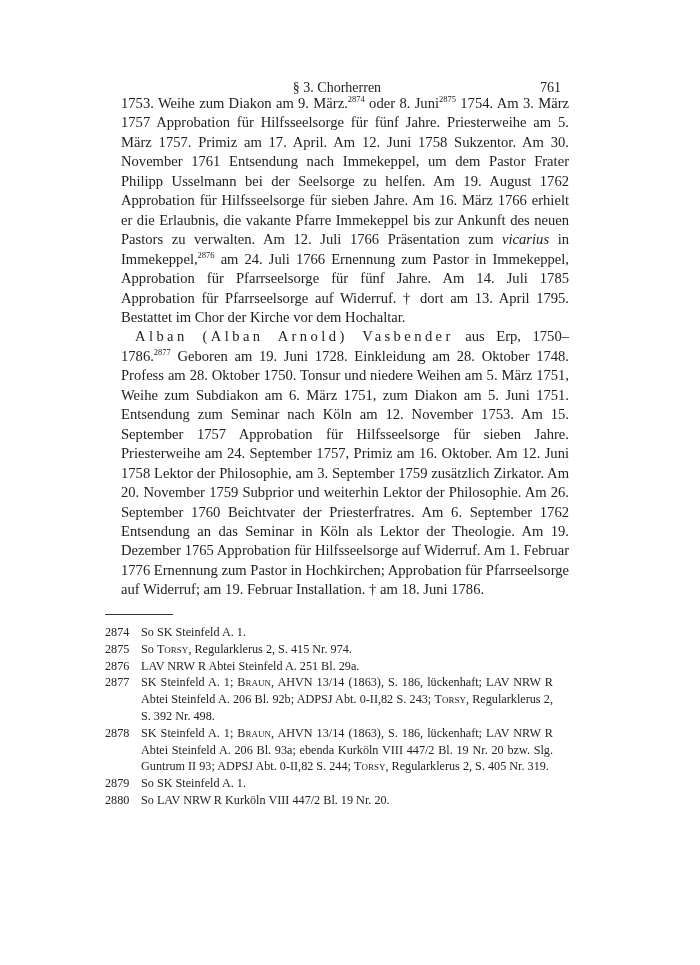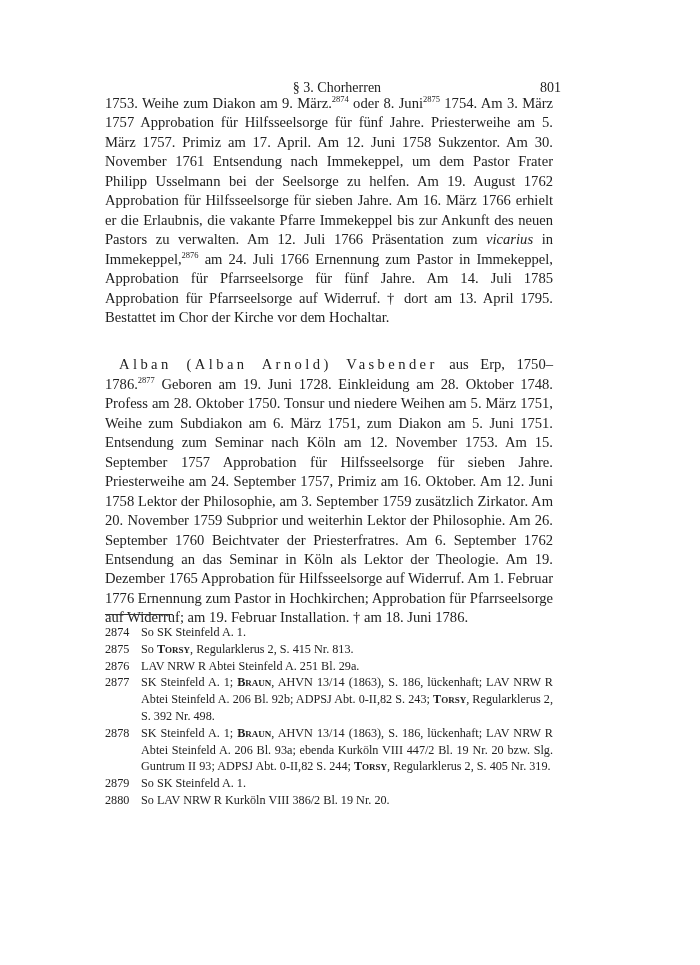--- a/index.html
+++ b/index.html
@@ -2,71 +2,71 @@
 <html><head>
 <meta charset="utf-8">
 <style>
   html, body { margin:0; padding:0; background:#ffffff; }
   body { width:700px; height:965px; position:relative; overflow:hidden;
          font-family:"Liberation Serif","DejaVu Serif",serif; color:#222; }
   .page { position:absolute; left:105px; top:0; width:448px; }
   .header { position:absolute; top:80px; left:8px; width:448px; height:18px; font-size:14px; }
   .header .title { position:absolute; left:0; right:0; text-align:center; }
   .header .pageno { position:absolute; right:0; }
-  .body { position:absolute; top:94px; left:0; width:448px; font-size:14.6px; line-height:19.45px; text-align:justify; }
+  .body { position:absolute; top:94px; left:16px; width:448px; font-size:14.6px; line-height:19.45px; text-align:justify; }
   .body p { margin:0; }
-  .body p.entry { text-indent:14px;margin-top:28px; }
+  .body p.entry { text-indent:14px; }
   .sp { letter-spacing:3.4px; }
   sup { font-size:8.5px; line-height:0; vertical-align:6px; }
   .rule { position:absolute; top:614px; left:0; width:68px; height:0; border-top:1px solid #333; }
   .notes { position:absolute; top:624px; left:0; width:448px; font-size:12.2px; line-height:16.8px; }
   .note { display:flex; text-align:justify; }
   .note .num { width:36px; flex:none; }
   .note .txt { flex:1; }
-  .sc { font-variant:small-caps;font-weight:bold; }
+  .sc { font-variant:small-caps; }
 </style>
 </head>
 <body>
 
 <div class="page">
   <div class="header">
     <span class="title">§ 3. Chorherren</span>
-    <span class="pageno">801</span>
+    <span class="pageno">761</span>
   </div>
 
   <div class="body">
     <p><span>1753. Weihe zum Diakon am 9. März.</span><sup>2874</sup><span> oder 8. Juni</span><sup>2875</sup><span> 1754. Am 3. März 1757 Approbation für Hilfsseelsorge für fünf Jahre. Priesterweihe am 5. März 1757. Primiz am 17. April. Am 12. Juni 1758 Sukzentor. Am 30. November 1761 Entsendung nach Immekeppel, um dem Pastor Frater Philipp Usselmann bei der Seelsorge zu helfen. Am 19. August 1762 Approbation für Hilfsseelsorge für sieben Jahre. Am 16. März 1766 erhielt er die Erlaubnis, die vakante Pfarre Immekeppel bis zur Ankunft des neuen Pastors zu verwalten. Am 12. Juli 1766 Präsentation zum </span><em>vicarius</em><span> in Immekeppel,</span><sup>2876</sup><span> am 24. Juli 1766 Ernennung zum Pastor in Immekeppel, Approbation für Pfarrseelsorge für fünf Jahre. Am 14. Juli 1785 Approbation für Pfarrseelsorge auf Widerruf. † dort am 13. April 1795. Bestattet im Chor der Kirche vor dem Hochaltar.</span></p>
     <p class="entry"><span class="sp">Alban (Alban Arnold) Vasbender</span><span> aus Erp, 1750–1786.</span><sup>2877</sup><span> Geboren am 19. Juni 1728. Einkleidung am 28. Oktober 1748. Profess am 28. Oktober 1750. Tonsur und niedere Weihen am 5. März 1751, Weihe zum Subdiakon am 6. März 1751, zum Diakon am 5. Juni 1751. Entsendung zum Seminar nach Köln am 12. November 1753. Am 15. September 1757 Approbation für Hilfsseelsorge für sieben Jahre. Priesterweihe am 24. September 1757, Primiz am 16. Oktober. Am 12. Juni 1758 Lektor der Philosophie, am 3. September 1759 zusätzlich Zirkator. Am 20. November 1759 Subprior und weiterhin Lektor der Philosophie. Am 26. September 1760 Beichtvater der Priesterfratres. Am 6. September 1762 Entsendung an das Seminar in Köln als Lektor der Theologie. Am 19. Dezember 1765 Approbation für Hilfsseelsorge auf Widerruf. Am 1. Februar 1776 Ernennung zum Pastor in Hochkirchen; Approbation für Pfarrseelsorge auf Widerruf; am 19. Februar Installation. † am 18. Juni 1786.</span></p>
   </div>
 
   <div class="rule"></div>
 
   <div class="notes" id="notes">
       <div class="note">
         <span class="num">2874</span>
         <span class="txt"><span>So SK Steinfeld A. 1.</span></span>
       </div>
       <div class="note">
         <span class="num">2875</span>
-        <span class="txt"><span>So </span><span class="sc">Torsy</span><span>, Regularklerus 2, S. 415 Nr. 813.</span></span>
+        <span class="txt"><span>So </span><span class="sc">Torsy</span><span>, Regularklerus 2, S. 415 Nr. 974.</span></span>
       </div>
       <div class="note">
         <span class="num">2876</span>
         <span class="txt"><span>LAV NRW R Abtei Steinfeld A. 251 Bl. 29a.</span></span>
       </div>
       <div class="note">
         <span class="num">2877</span>
         <span class="txt"><span>SK Steinfeld A. 1; </span><span class="sc">Braun</span><span>, AHVN 13/14 (1863), S. 186, lückenhaft; LAV NRW R Abtei Steinfeld A. 206 Bl. 92b; ADPSJ Abt. 0-II,82 S. 243; </span><span class="sc">Torsy</span><span>, Regularklerus 2, S. 392 Nr. 498.</span></span>
       </div>
       <div class="note">
         <span class="num">2878</span>
         <span class="txt"><span>SK Steinfeld A. 1; </span><span class="sc">Braun</span><span>, AHVN 13/14 (1863), S. 186, lückenhaft; LAV NRW R Abtei Steinfeld A. 206 Bl. 93a; ebenda Kurköln VIII 447/2 Bl. 19 Nr. 20 bzw. Slg. Guntrum II 93; ADPSJ Abt. 0-II,82 S. 244; </span><span class="sc">Torsy</span><span>, Regularklerus 2, S. 405 Nr. 319.</span></span>
       </div>
       <div class="note">
         <span class="num">2879</span>
         <span class="txt"><span>So SK Steinfeld A. 1.</span></span>
       </div>
       <div class="note">
         <span class="num">2880</span>
-        <span class="txt"><span>So LAV NRW R Kurköln VIII 386/2 Bl. 19 Nr. 20.</span></span>
+        <span class="txt"><span>So LAV NRW R Kurköln VIII 447/2 Bl. 19 Nr. 20.</span></span>
       </div>
     </div>
 </div>
 
 </body></html>

